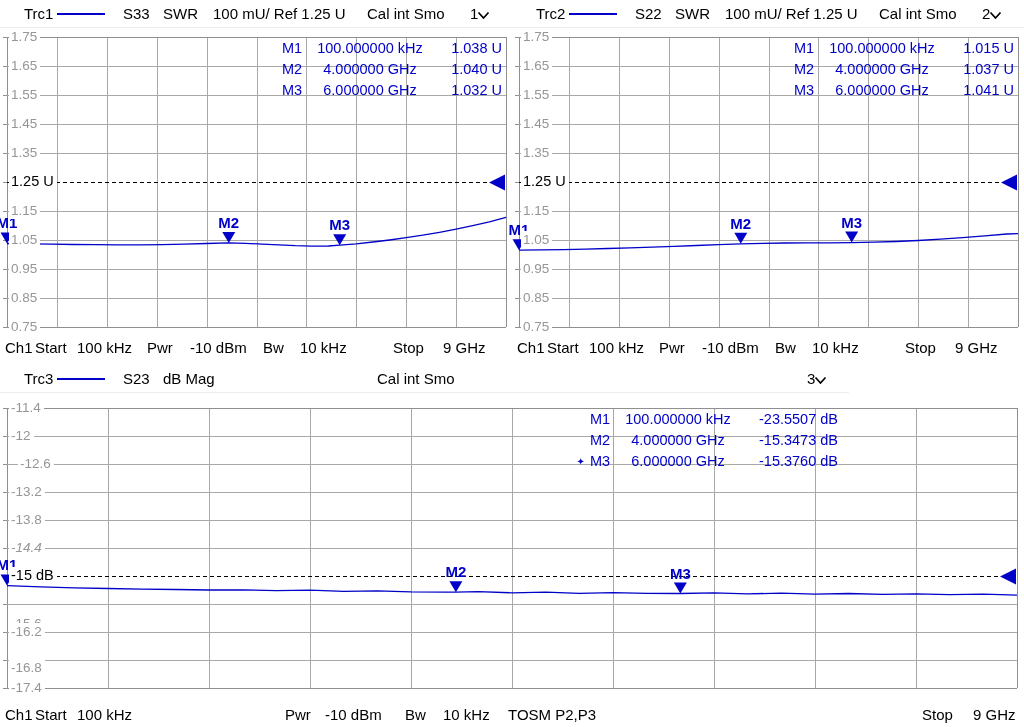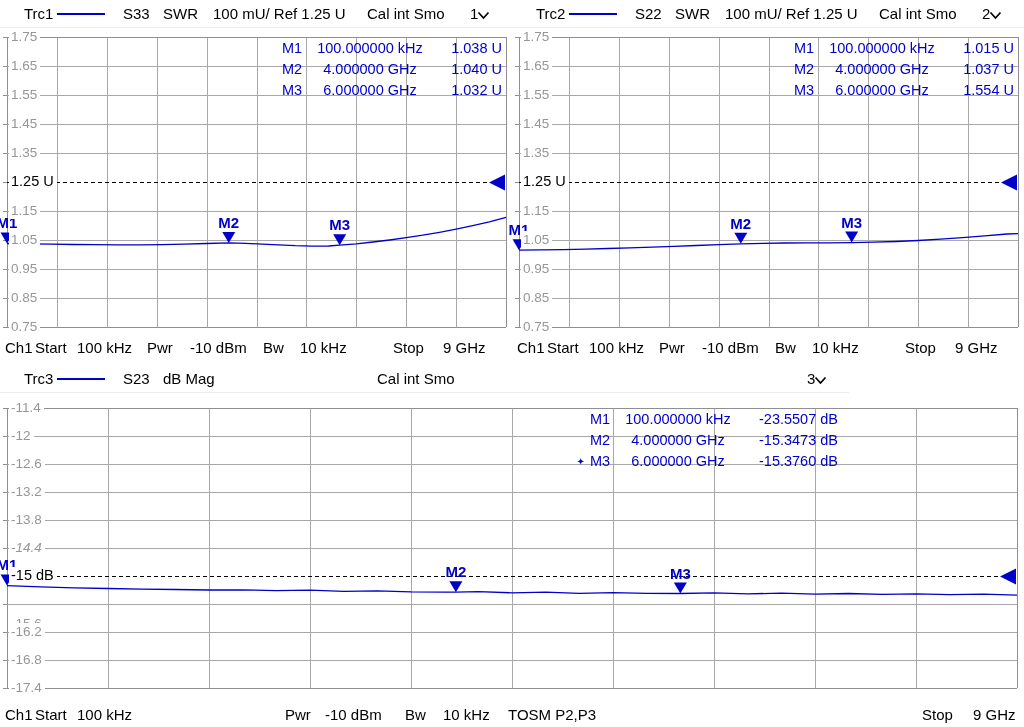--- a/index.html
+++ b/index.html
@@ -218,21 +218,21 @@
           <div class="mt-row">
             <span class="mt-pre"></span>
             <span class="mt-name">M2</span>
             <span class="mt-freq">4.000000 GHz</span>
             <span class="mt-val" style="width: 64px;">1.037 U</span>
           </div>
           <div class="mt-row">
             <span class="mt-pre"></span>
             <span class="mt-name">M3</span>
             <span class="mt-freq">6.000000 GHz</span>
-            <span class="mt-val" style="width: 64px;">1.554 U</span>
+            <span class="mt-val" style="width: 64px;">1.041 U</span>
           </div>
         </div>
       </div>
     <div class="footer" id="footer1" style="height:32px">
         <span style="left: 5px;">Ch1</span>
         <span style="left: 35px;">Start</span>
         <span style="left: 77px;">100 kHz</span>
         <span style="left: 147px;">Pwr</span>
         <span style="left: 190px;">-10 dBm</span>
         <span style="left: 263px;">Bw</span>
@@ -293,28 +293,28 @@
           <polyline points="7.0,192.6 40.7,193.8 74.3,194.8 108.0,195.5 141.7,196.1 175.3,196.5 209.0,197.0 242.7,196.8 276.3,197.7 310.0,197.2 343.7,198.4 377.3,197.9 411.0,198.9 444.7,199.1 455.9,199.2 478.3,198.6 512.0,199.8 545.7,199.1 579.3,200.3 613.0,199.6 646.7,200.4 680.3,200.5 714.0,199.9 747.7,200.8 781.3,200.2 815.0,201.1 848.7,200.5 882.3,201.4 916.0,200.9 949.7,201.7 983.3,201.2 1017.0,202.1" fill="none" stroke="#0000c8" stroke-width="1.3"></polyline>
           <polygon points="0.5,181.40333333333334 13.5,181.40333333333334 7,192.40333333333334" fill="#0000c8"></polygon>
           <text x="7" y="177.40333333333334" text-anchor="middle" fill="#0000c8" font-size="15" font-weight="600">M1</text>
           <polygon points="449.38265425171386,188.2073333333334 462.38265425171386,188.2073333333334 455.88265425171386,199.2073333333334" fill="#0000c8"></polygon>
           <text x="455.88265425171386" y="184.2073333333334" text-anchor="middle" fill="#0000c8" font-size="15" font-weight="600">M2</text>
           <polygon points="673.8295925510283,189.54666666666668 686.8295925510283,189.54666666666668 680.3295925510283,200.54666666666668" fill="#0000c8"></polygon>
           <text x="680.3295925510283" y="185.54666666666668" text-anchor="middle" fill="#0000c8" font-size="15" font-weight="600">M3</text>
         </svg>
         <span class="y-tick" style="top: 6px; left: 9px;">-11.4</span>
         <span class="y-tick" style="top: 34px; left: 9px;">-12</span>
-        <span class="y-tick" style="top: 62px; left: 9px;">-12.6</span>
+        <span class="y-tick" style="top: 62px; left: 18px;">-12.6</span>
         <span class="y-tick" style="top: 90px; left: 9px;">-13.2</span>
         <span class="y-tick" style="top: 118px; left: 9px;">-13.8</span>
         <span class="y-tick" style="top: 146px; left: 9px; font-style: italic;">-14.4</span>
         <span class="y-tick y-ref" style="top: 174px; left: 9px;">-15 dB</span>
         <span class="y-tick" style="top: 202px; left: 9px; margin-top: 20px;">-15.6</span>
         <span class="y-tick" style="top: 230px; left: 9px;">-16.2</span>
-        <span class="y-tick" style="top: 258px; left: 9px; text-align: right;">-16.8</span>
+        <span class="y-tick" style="top: 266px; left: 9px; text-align: right;">-16.8</span>
         <span class="y-tick" style="top: 286px; left: 9px;">-17.4</span>
         <div class="marker-table" style="right: 11px; top: 16px;">
           <div class="mt-row">
             <span class="mt-pre"></span>
             <span class="mt-name">M1</span>
             <span class="mt-freq">100.000000 kHz</span>
             <span class="mt-val" style="width: 92px;">-23.5507 dB</span>
           </div>
           <div class="mt-row">
             <span class="mt-pre"></span>

